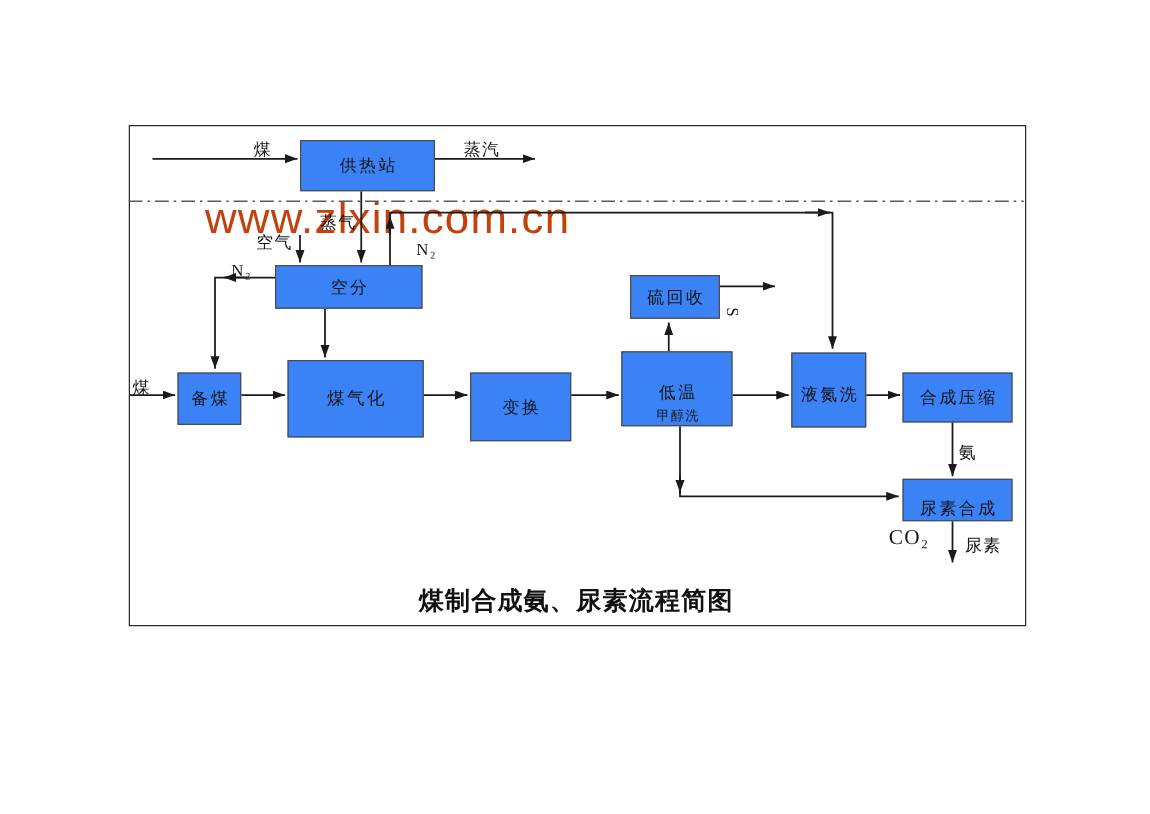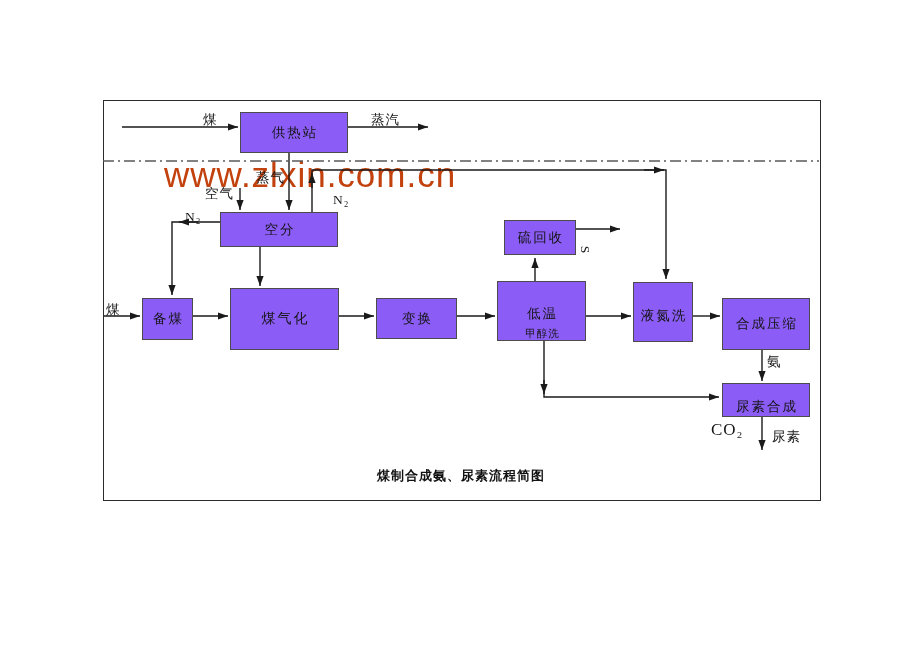--- a/index.html
+++ b/index.html
@@ -7,49 +7,49 @@
           font-family:"Liberation Serif","DejaVu Serif",serif;color:#161616;}
   .frame{position:absolute;left:103px;top:100px;width:716px;height:399px;
          border:1.4px solid #2b2b2b;background:transparent;}
   .watermark{position:absolute;left:164px;top:156px;width:340px;
              font-family:"Liberation Sans","DejaVu Sans",sans-serif;
              font-size:35px;line-height:38px;color:#c2410c;letter-spacing:1px;
              white-space:nowrap;}
   svg.wires{position:absolute;left:0;top:0;width:920px;height:651px;}
   svg.wires path{stroke:#1a1a1a;stroke-width:1.4;fill:none;}
   svg.wires path.dashdot{stroke:#5a5a5a;stroke-width:1.3;stroke-dasharray:11 4 2 4;}
-  .box{position:absolute;box-sizing:border-box;border:1.6px solid #4c4c4c;background:#8b5cf6;
+  .box{position:absolute;box-sizing:border-box;border:1.6px solid #4c4c4c;background:#3b82f6;
        display:flex;align-items:center;justify-content:center;
        font-size:13.5px;letter-spacing:2px;text-indent:2px;}
   .box-heating{left:240px;top:112px;width:108px;height:41px;}
   .box-airsep{left:220px;top:212px;width:118px;height:35px;}
   .box-coalprep{left:142px;top:298px;width:51px;height:42px;}
   .box-gasif{left:230px;top:288px;width:109px;height:62px;font-size:14px;}
-  .box-shift{left:376px;top:298px;width:81px;height:41px;}
+  .box-shift{left:376px;top:298px;width:81px;height:55px;}
   .box-rectisol{left:497px;top:281px;width:89px;height:60px;
                 flex-direction:column;justify-content:space-between;padding:23px 0 0 0;}
   .box-rectisol .sub{font-size:10.5px;letter-spacing:1px;line-height:11px;margin-bottom:1px;font-family:Liberation Serif, serif;}
   .box-sulfur{left:504px;top:220px;width:72px;height:35px;}
   .box-n2wash{left:633px;top:282px;width:60px;height:60px;align-items:flex-start;padding-top:24px;}
-  .box-syncomp{left:722px;top:298px;width:88px;height:52px;}
+  .box-syncomp{left:722px;top:298px;width:88px;height:40px;}
   .box-urea{left:722px;top:383px;width:88px;height:34px;align-items:flex-end;}
   .lbl{position:absolute;font-size:13.5px;white-space:nowrap;letter-spacing:1px;}
   .lbl-coal-top{left:203px;top:111px;}
   .lbl-steam-out{left:371px;top:111px;text-align:right;}
   .lbl-steam-in{left:256px;top:169px;}
   .lbl-air-in{left:205px;top:185px;}
   .lbl-n2-right{left:333px;top:192px;}
   .lbl-n2-left{left:185px;top:209px;}
   .lbl-coal-in{left:106px;top:301px;}
   .lbl-sulfur{left:581px;top:242px;transform:rotate(90deg);}
   .lbl-ammonia{left:767px;top:353px;}
   .lbl-urea-out{left:772px;top:428px;}
   .lbl-co2{left:663px;top:420px;font-size:17px;margin-left:48px;}
   .title{position:absolute;left:103px;top:467px;width:716px;text-align:center;
-         font-size:13px;font-weight:bold;letter-spacing:1px;color:#111;}
+         font-size:20px;font-weight:bold;letter-spacing:1px;color:#111;}
 </style>
 </head>
 <body>
 
 <div class="screen">
 
   <div class="watermark">www.zlxin.com.cn</div>
 
   <div class="frame"></div>
 

